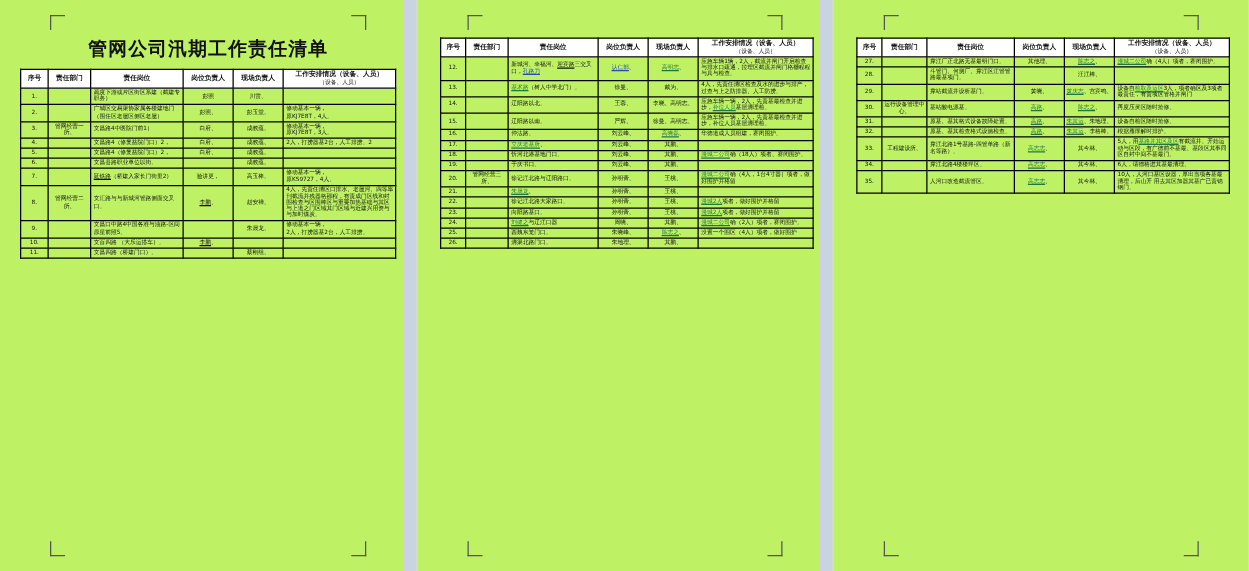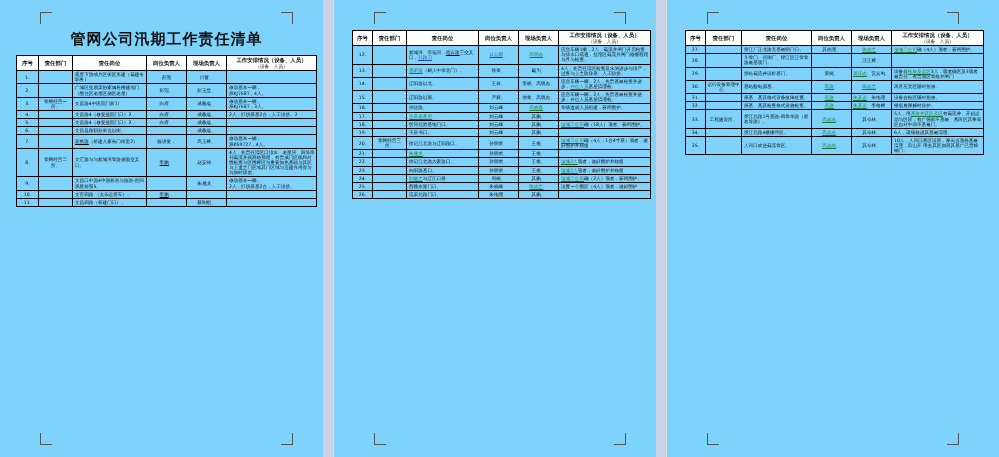--- a/index.html
+++ b/index.html
@@ -1,18 +1,18 @@
 <!DOCTYPE html>
 <html><head>
 <meta charset="utf-8">
 <style>
   html,body{margin:0;padding:0;background:#f2f2f2;}
   body{width:999px;height:457px;overflow:hidden;font-family:"Liberation Sans",sans-serif;}
   .wrap{position:relative;width:999px;height:457px;display:flex;}
-  .page{position:relative;background:#7dd3fc;height:457px;overflow:hidden;box-sizing:border-box;}
+  .page{position:relative;background:#bef264;height:457px;overflow:hidden;box-sizing:border-box;}
   .p1{width:333px;}
   .p2{width:333px;border-left:1px solid #dcdcdc;}
   .p3{width:333px;border-left:1px solid #dcdcdc;}
   .gutter{position:absolute;top:0;bottom:0;width:10px;background:#c9d3e4;}
   .g1{left:323px;}
   .g2{left:656px;}
   
   .cm{position:absolute;width:12px;height:12px;border:0;}
   .cm i{position:absolute;background:#555;}
   .cm .h{height:1px;width:12px;}

